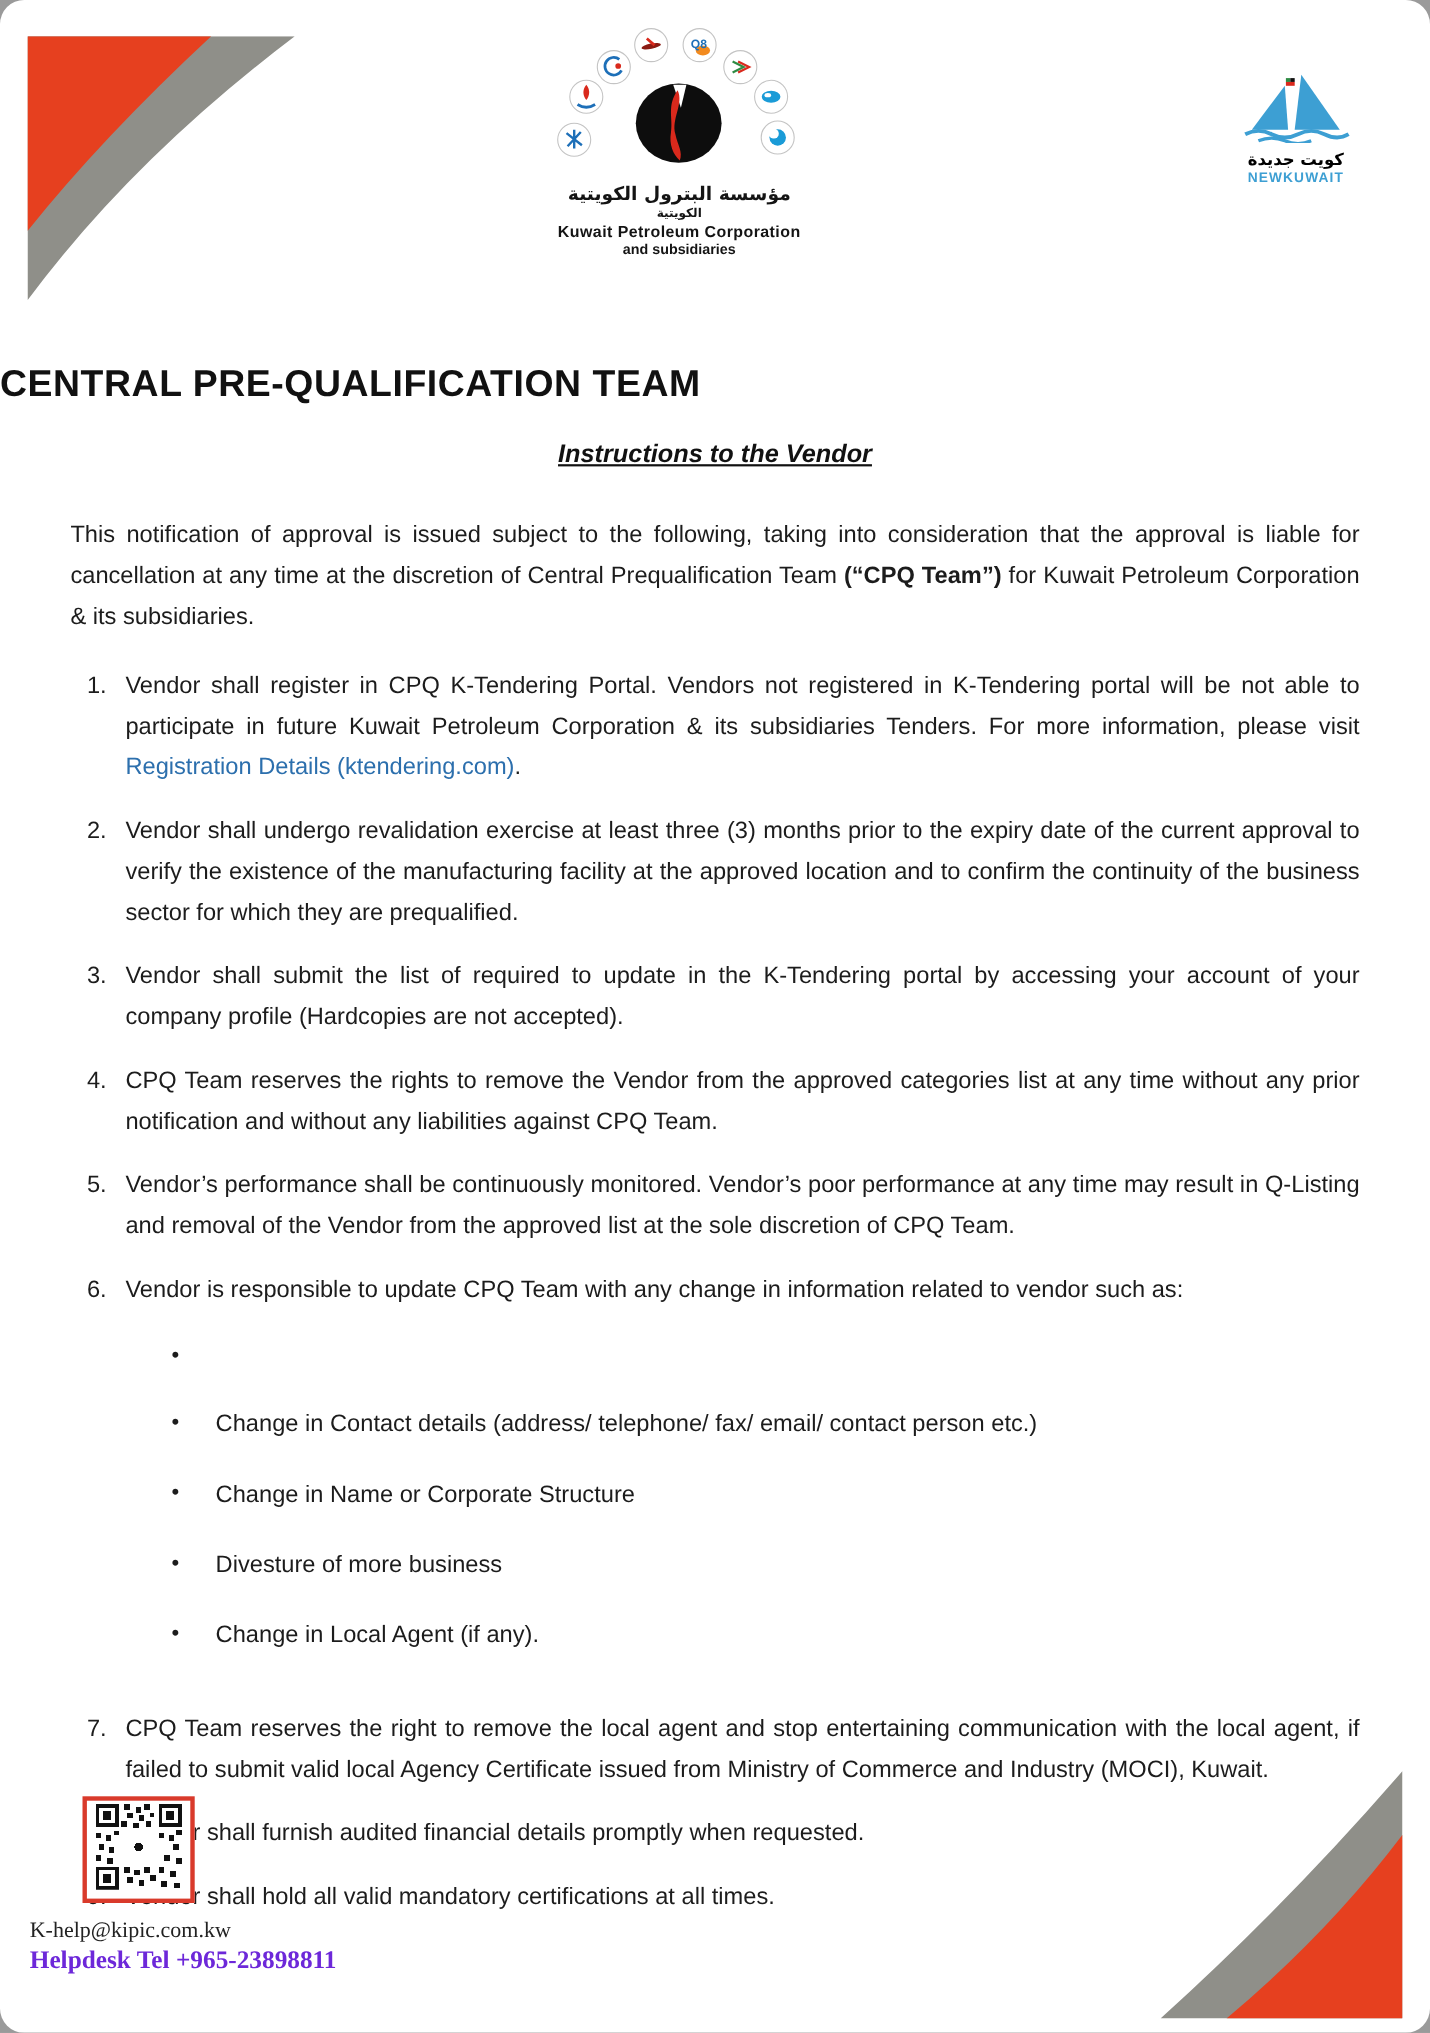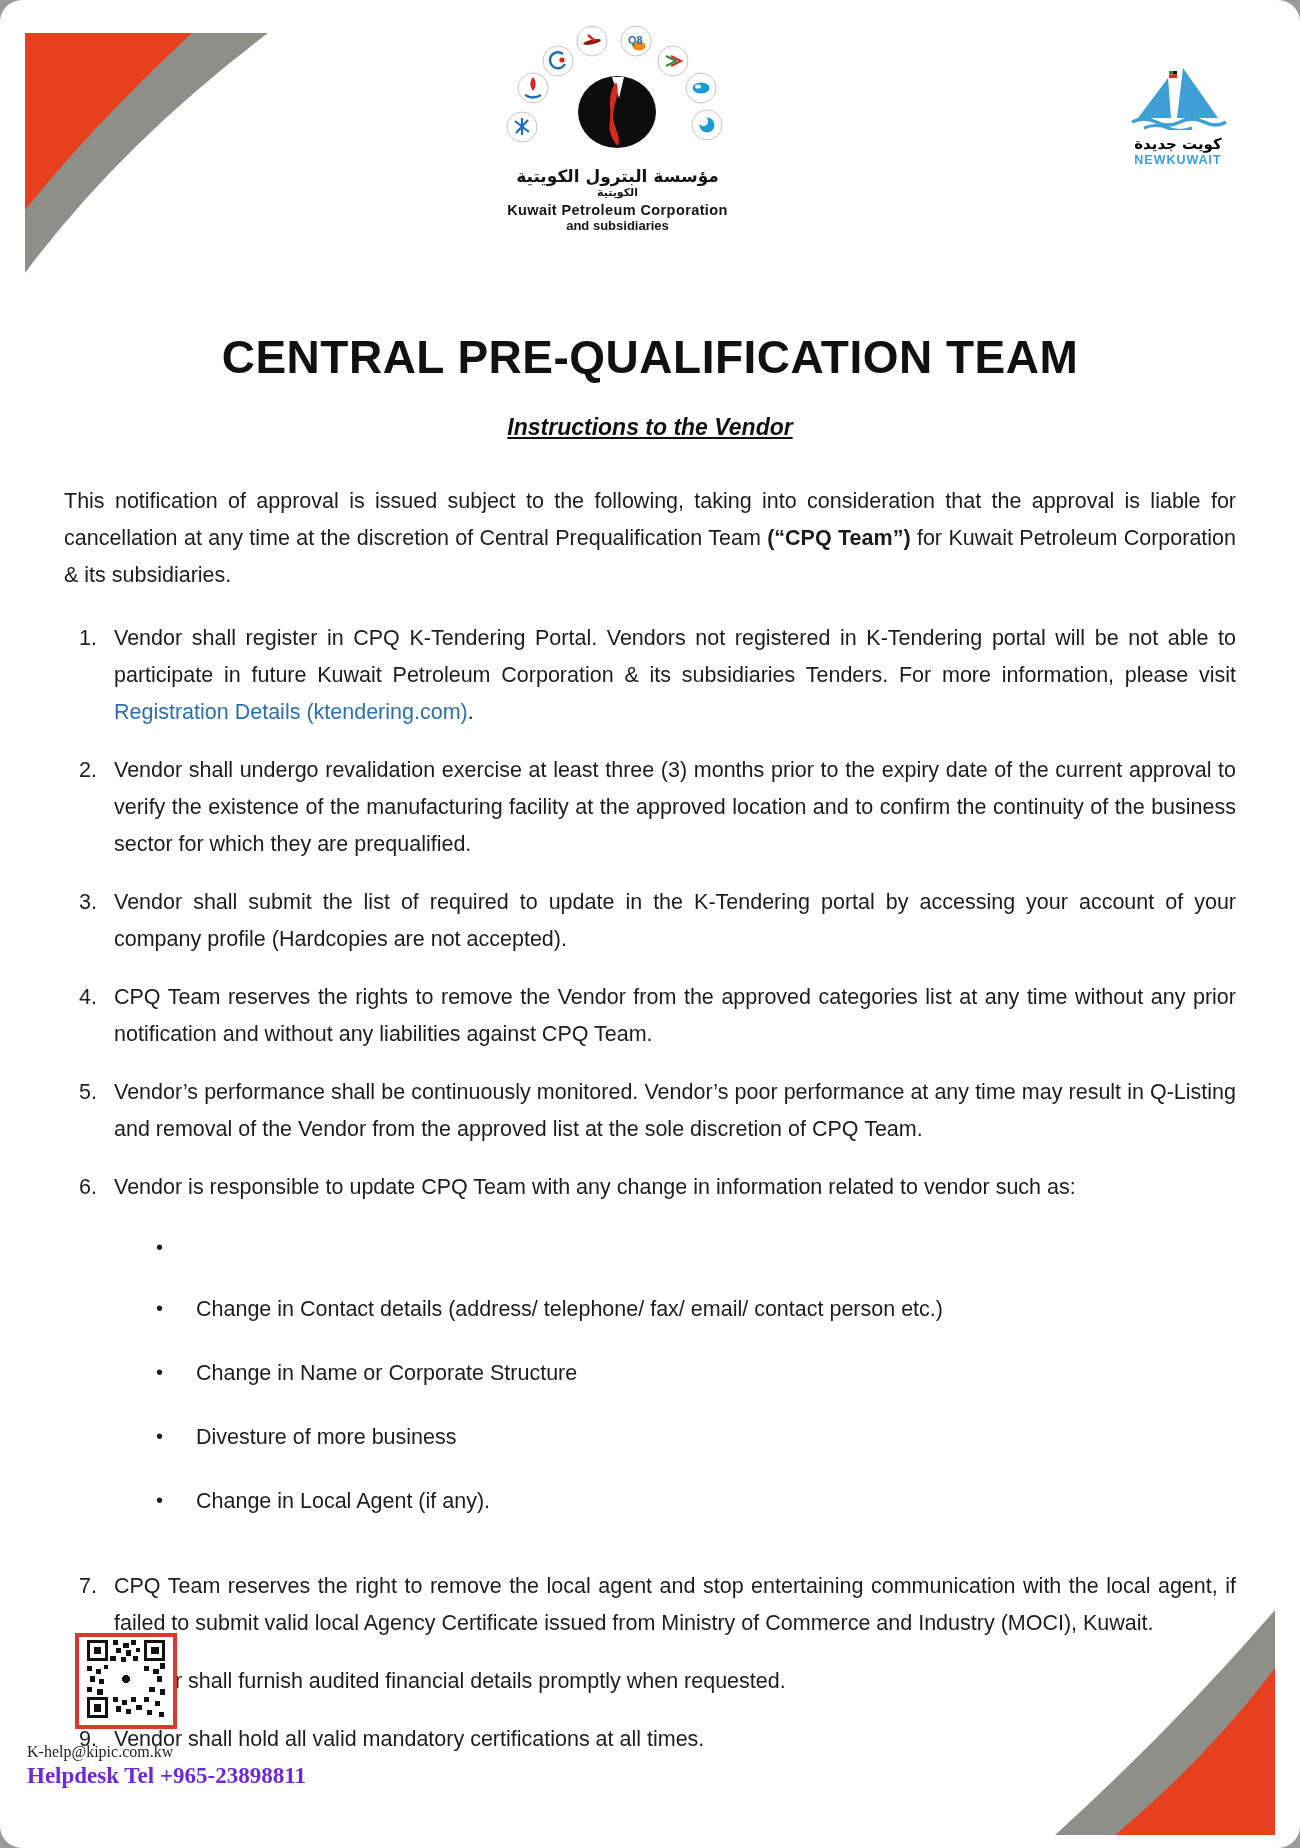--- a/index.html
+++ b/index.html
@@ -29,22 +29,22 @@
   .kpc-en-1 { font-size: 14.5px; font-weight: 700; letter-spacing: 0.4px; color: #141414; margin-top: 3px; }
   .kpc-en-2 { font-size: 13px; font-weight: 600; color: #141414; }
   .newkuwait {
     position: absolute; right: 68px; top: 62px; width: 108px; text-align: center;
   }
   .nk-arabic { font-family: "DejaVu Sans", sans-serif; font-size: 15px; font-weight: 700; color: #000000; margin-top: 1px; direction: rtl; }
   .nk-label { font-size: 12.5px; font-weight: 700; letter-spacing: 1px; color: #3d9fd3; }
   
   .doc-title {
     margin-top: 80px;
-    text-align: center;
-    font-size: 46px;
+    text-align: left;
+    font-size: 34px;
     font-weight: 700;
     letter-spacing: 0.5px;
     color: #111;
   }
   .doc-subtitle {
     margin-top: 30px;
     text-align: center;
     font-size: 23px;
     font-weight: 700;
     font-style: italic;
@@ -80,21 +80,21 @@
   .footer { position: absolute; left: 27px; top: 1633px; }
   .qr-wrap {
     margin-left: 48px;
     display: inline-block;
     border: 4px solid #d93a2b;
     background: #fff;
     padding: 3px;
   }
   .footer-email {
     font-family: "Liberation Serif", serif;
-    font-size: 16px;
+    font-size: 20px;
     color: #222;
     margin-top: 14px;
   }
   .footer-tel {
     font-family: "Liberation Serif", serif;
     font-size: 23px;
     font-weight: 700;
     color: #6d28d9;
     margin-top: 2px;
   }

